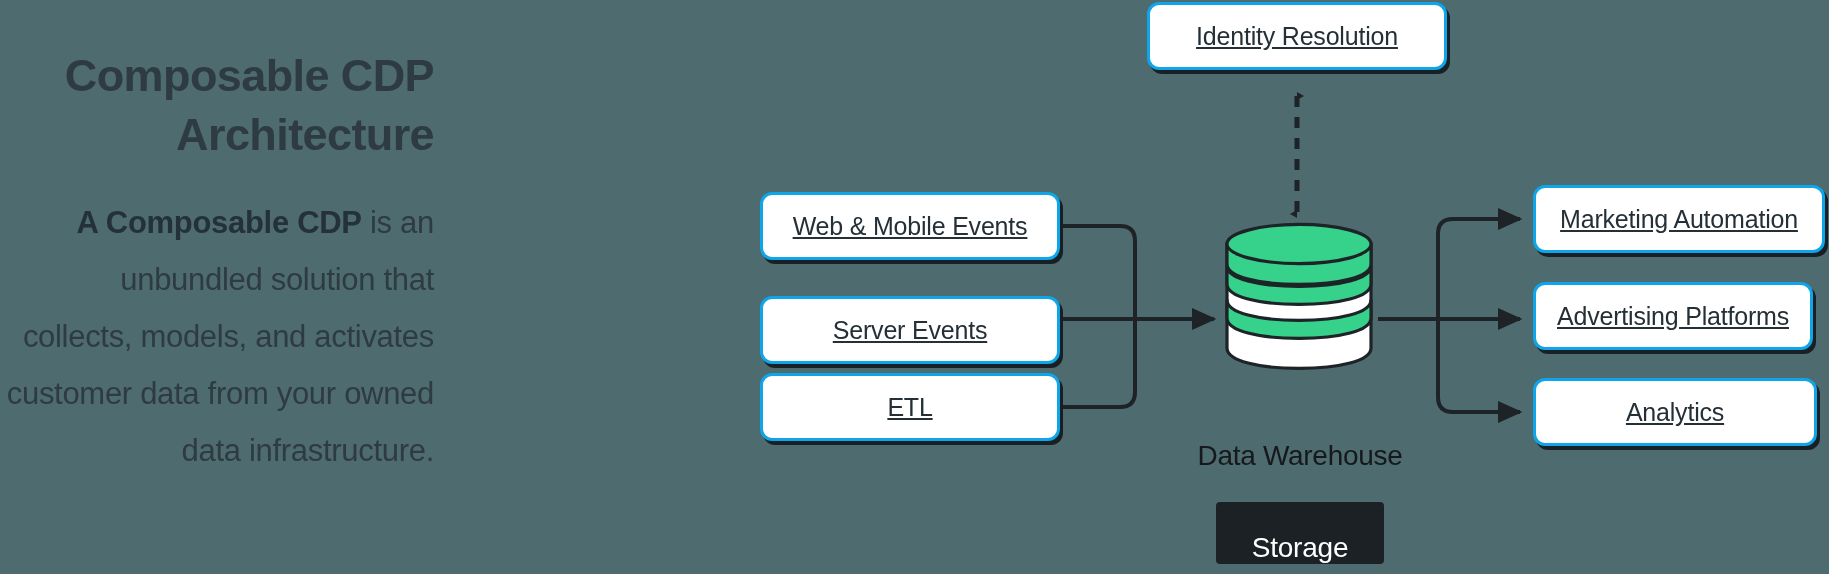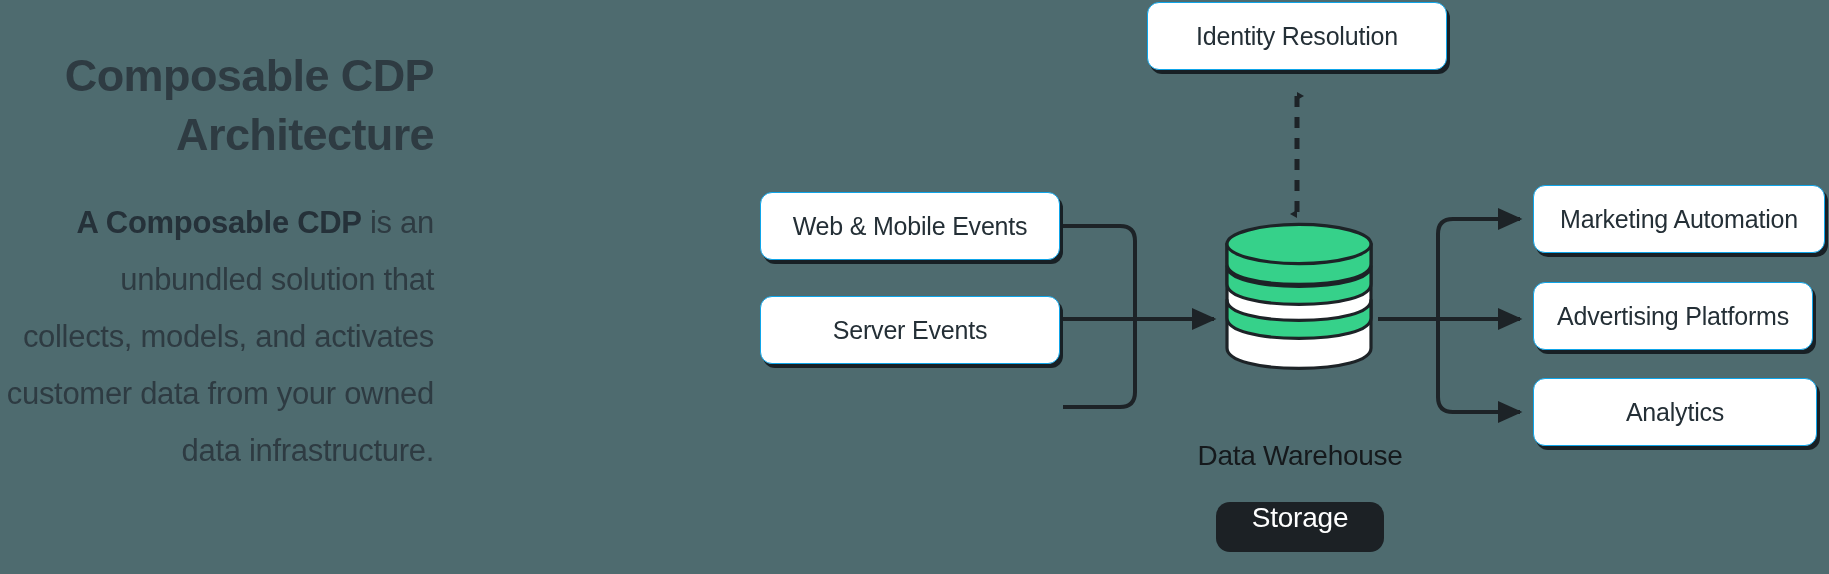--- a/index.html
+++ b/index.html
@@ -48,31 +48,32 @@
   }
   .body-copy .lead {
     font-weight: bold;
     color: #253139;
   }
 
   
   .node {
     position: absolute;
     background: #ffffff;
-    border: 1px solid #0ea5e9;
+    border: 3px solid #0ea5e9;
     border-radius: 12px;
     box-shadow: 3px 4px 0 rgba(20,26,30,0.92);
     display: flex;
     align-items: center;
     justify-content: center;
     box-sizing: border-box;
     color: #242f36;
     font-size: 25px;
     letter-spacing: -0.2px;
     text-align: center;
+    text-decoration: underline;
   }
 
   
   #node-web    { left: 760px;  top: 192px; width: 300px; height: 68px; }
   #node-server { left: 760px;  top: 296px; width: 300px; height: 68px; }
   #node-etl    { left: 760px;  top: 373px; width: 300px; height: 68px; }
 
   
   #node-identity { left: 1147px; top: 2px; width: 300px; height: 68px; }
 
@@ -101,25 +102,25 @@
     font-weight: normal;
     color: #15191c;
     letter-spacing: -0.3px;
   }
 
   .storage-pill {
     position: absolute;
     left: 1216px;
     top: 502px;
     width: 168px;
-    height: 50px;
+    height: 62px;
     background: #1c2125;
-    border-radius: 14px;
+    border-radius: 4px;
     display: flex;
-    align-items: flex-start;
+    align-items: flex-end;
     justify-content: center;
     color: #ffffff;
     font-size: 28px;
     letter-spacing: -0.2px;
     box-sizing: border-box;
   }
 
   
   #wires {
     position: absolute;
@@ -170,20 +171,23 @@
       <line x1="1297" y1="96" x2="1297" y2="214" stroke="#1d2327" stroke-width="5" stroke-dasharray="11 10" marker-start="url(#arrowhead-up)" marker-end="url(#arrowhead-down)"></line>
     </g>
   </svg>
 
   <div class="node" id="node-web">
     <span>Web &amp; Mobile Events</span>
   </div>
   <div class="node" id="node-server">
     <span>Server Events</span>
   </div>
+  <div class="node" id="node-etl">
+    <span>ETL</span>
+  </div>
 
   <div class="node" id="node-identity">
     <span>Identity Resolution</span>
   </div>
 
   <div class="db-wrap">
     <svg width="150" height="148" viewBox="0 0 150 148" xmlns="http://www.w3.org/2000/svg">
       <g stroke="#1d2327" stroke-width="3.2" stroke-linejoin="round">
 
         <path d="M3,22 V126 C3,139 35,146.4 75,146.4 C115,146.4 147,139 147,126 V22 Z" fill="#ffffff"></path>

